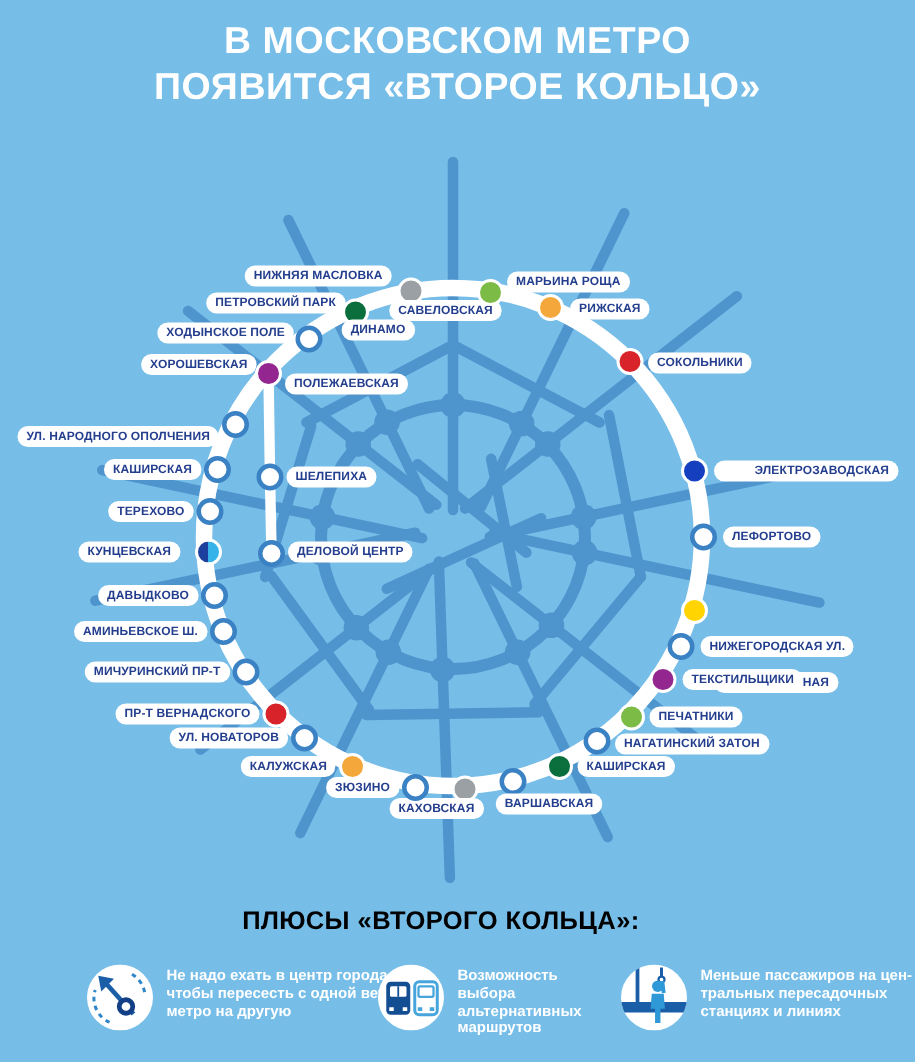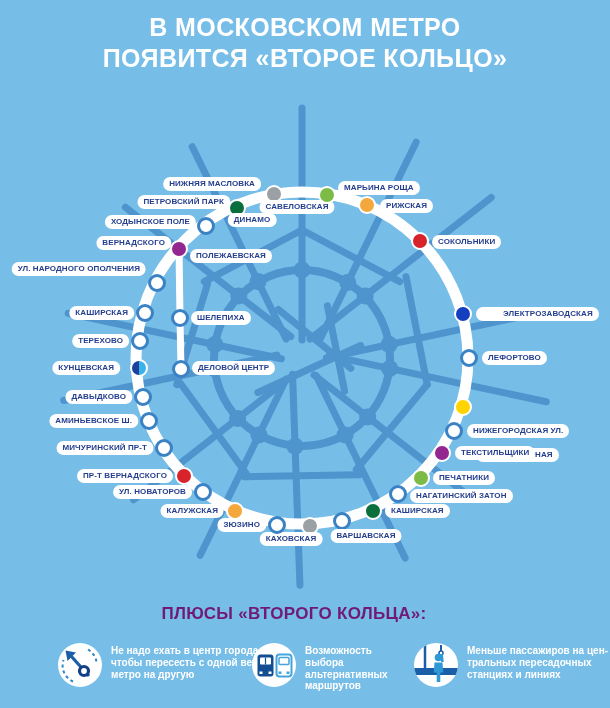--- a/index.html
+++ b/index.html
@@ -15,21 +15,21 @@
        width:18px;height:18px;}
   .dot-color{border:2.5px solid #ffffff;}
   .dot-white{background:#ffffff;border:3.5px solid #3b82c4;}
   .dot-split{border:2.5px solid #ffffff;background:linear-gradient(90deg,#1d3f9e 0 50%,#37b3e9 50% 100%);}
   .pill{position:absolute;background:#ffffff;color:#243e8e;font-size:8px;font-weight:bold;
         padding:3px 6px;border-radius:8px;white-space:nowrap;line-height:1;letter-spacing:.1px;}
   .pill-left{transform:translate(-100%,-50%);}
   .pill-right{transform:translate(0,-50%);}
   .pill-below{transform:translate(-50%,0);}
   .benefits-heading{position:absolute;top:604px;left:0;width:588px;margin:0;text-align:center;
-        color:#701a75;font-size:17px;font-weight:bold;letter-spacing:.3px;}
+        color:#000000;font-size:17px;font-weight:bold;letter-spacing:.3px;}
   .benefit{position:absolute;top:643px;display:flex;align-items:flex-start;gap:9px;}
   .benefit .bicon{flex:0 0 auto;width:44px;height:44px;}
   .benefit p{margin:2px 0 0 0;color:#ffffff;font-size:10px;font-weight:bold;line-height:1.18;
         white-space:pre-line;}
   #benefit-1{left:58px;width:212px;}
   #benefit-2{left:252px;width:160px;}
   #benefit-3{left:414px;width:196px;}
 </style>
 </head>
 <body>
@@ -131,22 +131,22 @@
         <div class="pill pill-left" style="left: 138px; top: 421px;">АМИНЬЕВСКОЕ Ш.</div>
         <div class="dot dot-white" style="left: 143px; top: 397px;"></div>
         <div class="pill pill-left" style="left: 132px; top: 397px;">ДАВЫДКОВО</div>
         <div class="dot dot-split" style="left: 139px; top: 368px;"></div>
         <div class="pill pill-left" style="left: 120px; top: 368px;">КУНЦЕВСКАЯ</div>
         <div class="dot dot-white" style="left: 140px; top: 341px;"></div>
         <div class="pill pill-left" style="left: 129px; top: 341px;">ТЕРЕХОВО</div>
         <div class="dot dot-white" style="left: 145px; top: 313px;"></div>
         <div class="pill pill-left" style="left: 134px; top: 313px;">КАШИРСКАЯ</div>
         <div class="dot dot-white" style="left: 157px; top: 283px;"></div>
-        <div class="pill pill-left" style="left: 146px; top: 269px;">УЛ. НАРОДНОГО ОПОЛЧЕНИЯ</div>
-        <div class="pill pill-left" style="left: 171px; top: 243px;">ВЕРНАДСКОГО</div>
+        <div class="pill pill-left" style="left: 146px; top: 291px;">УЛ. НАРОДНОГО ОПОЛЧЕНИЯ</div>
+        <div class="pill pill-left" style="left: 171px; top: 243px;">ХОРОШЕВСКАЯ</div>
         <div class="dot dot-color" style="background: rgb(147, 39, 143); left: 179px; top: 249px;"></div>
         <div class="pill pill-right" style="left: 190px; top: 256px;">ПОЛЕЖАЕВСКАЯ</div>
         <div class="dot dot-white" style="left: 206px; top: 226px;"></div>
         <div class="pill pill-left" style="left: 196px; top: 222px;">ХОДЫНСКОЕ ПОЛЕ</div>
         <div class="pill pill-left" style="left: 230px; top: 202px;">ПЕТРОВСКИЙ ПАРК</div>
         <div class="dot dot-color" style="background: rgb(10, 111, 61); left: 237px; top: 208px;"></div>
         <div class="pill pill-below" style="left: 252px; top: 213px;">ДИНАМО</div>
         <div class="dot dot-white" style="left: 180px; top: 318px;"></div>
         <div class="pill pill-right" style="left: 191px; top: 318px;">ШЕЛЕПИХА</div>
         <div class="dot dot-white" style="left: 181px; top: 369px;"></div>

